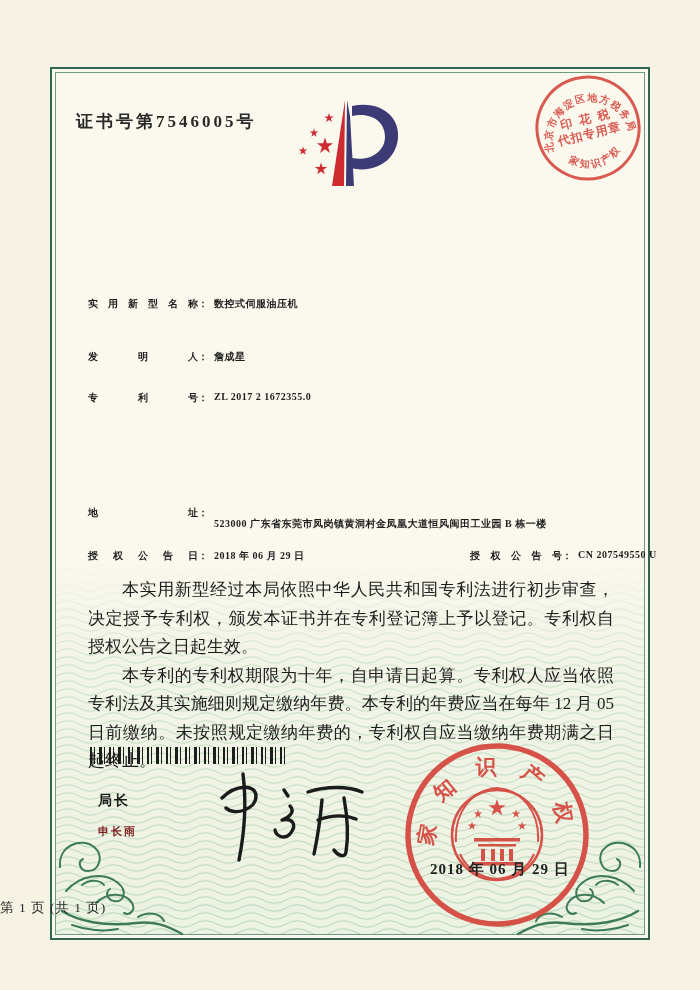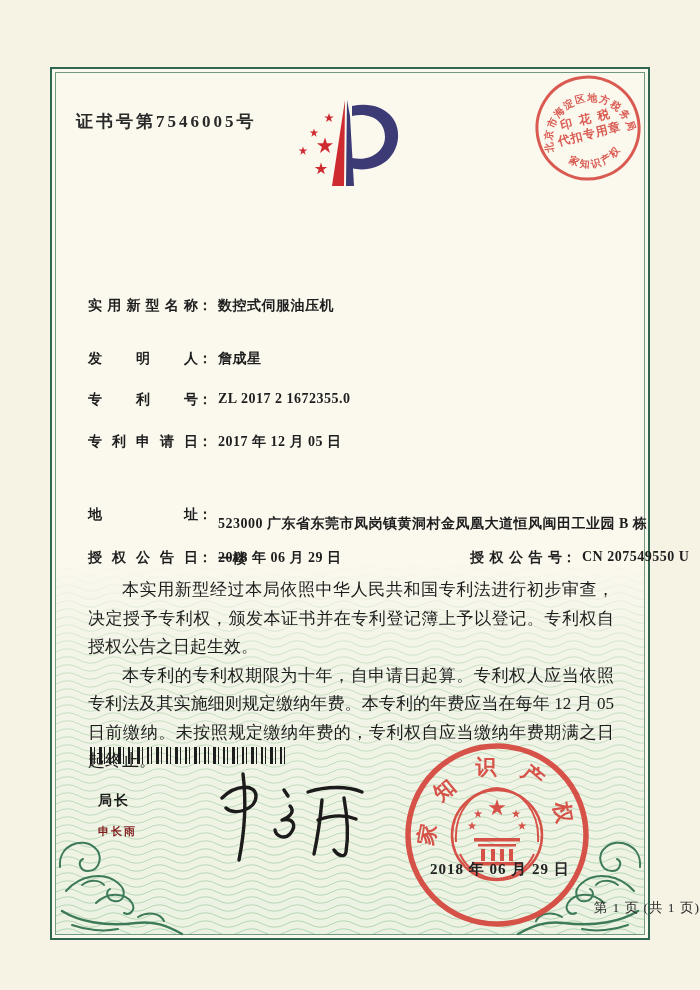--- a/index.html
+++ b/index.html
@@ -26,21 +26,21 @@
   .cert-no{
     position:absolute;left:76px;top:110px;
     font-size:17px;letter-spacing:3px;color:#2a2a2a;font-weight:600;
   }
   .logo{position:absolute;left:292px;top:96px;width:116px;height:100px;}
   .title{
     position:absolute;left:0;top:213px;width:700px;text-align:center;
     font-size:37px;font-weight:bold;letter-spacing:7px;color:#1f2322;
   }
   .field-row{
-    position:absolute;left:88px;font-size:14px;color:#1e1e1e;font-weight:600;
+    position:absolute;left:88px;font-size:10px;color:#1e1e1e;font-weight:600;
     white-space:nowrap;
   }
   .flabel{
     display:inline-block;width:110px;
     text-align:justify;text-align-last:justify;vertical-align:top;
   }
   .colon{display:inline-block;margin-right:6px;vertical-align:top;}
   .fvalue{display:inline-block;vertical-align:top;letter-spacing:0.5px;}
   .fvalue.wrap{white-space:normal;width:442px;line-height:35px;}
   .pair2{position:absolute;left:382px;top:0;}
@@ -67,21 +67,21 @@
 
   .seal{position:absolute;left:404px;top:742px;width:186px;height:186px;opacity:0.92;}
   .seal-date{
     position:absolute;left:430px;top:860px;font-size:15px;font-weight:600;
     color:#222;letter-spacing:1px;z-index:4;white-space:nowrap;
   }
   .tax-stamp{position:absolute;left:533px;top:73px;width:110px;height:110px;
     transform:rotate(-14deg);opacity:0.88;z-index:4;}
 
   .footer{
-    position:absolute;left:0;top:899px;width:700px;text-align:right;
+    position:absolute;left:0;top:899px;width:700px;text-align:left;
     font-size:13.5px;color:#2b2b2b;letter-spacing:1px;z-index:3;
   }
   .flourish-left{position:absolute;left:52px;top:833px;width:132px;height:104px;z-index:2;}
   .flourish-right{position:absolute;left:516px;top:833px;width:132px;height:104px;z-index:2;transform:scaleX(-1);}
 </style>
 </head>
 <body>
 
 <div class="page">
 
@@ -162,23 +162,20 @@
 
     <div class="field-row" style="top:297px">
       <span class="flabel">实用新型名称</span><span class="colon">：</span><span class="fvalue">数控式伺服油压机</span>
     </div>
     <div class="field-row" style="top:350px">
       <span class="flabel">发明人</span><span class="colon">：</span><span class="fvalue">詹成星</span>
     </div>
     <div class="field-row" style="top:391px">
       <span class="flabel">专利号</span><span class="colon">：</span><span class="fvalue">ZL 2017 2 1672355.0</span>
     </div>
-    <div class="field-row" style="top:433px">
-      <span class="flabel">专利申请日</span><span class="colon">：</span><span class="fvalue">2017 年 12 月 05 日</span>
-    </div>
     <div class="field-row" style="top:506px">
       <span class="flabel">地址</span><span class="colon">：</span><span class="fvalue wrap">523000 广东省东莞市凤岗镇黄洞村金凤凰大道恒风闽田工业园 B 栋一楼</span>
     </div>
     <div class="field-row" style="top:549px">
       <span class="flabel">授权公告日</span><span class="colon">：</span><span class="fvalue">2018 年 06 月 29 日</span>
       <span class="pair2">
         <span class="flabel">授权公告号</span><span class="colon">：</span><span class="fvalue">CN 207549550 U</span>
       </span>
     </div>
 

